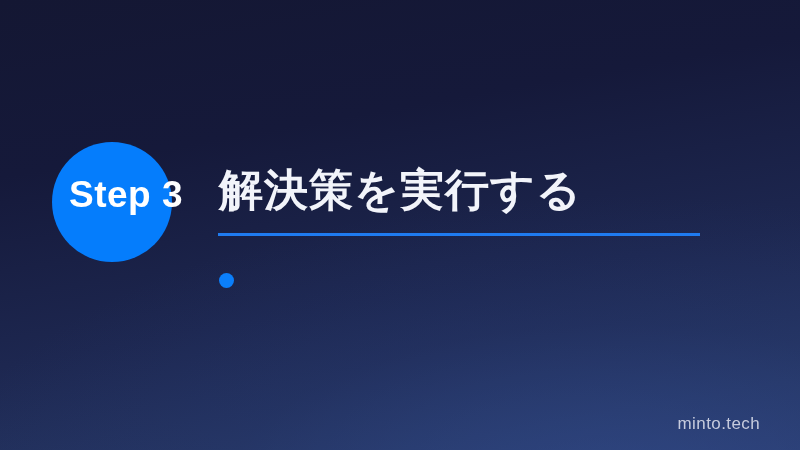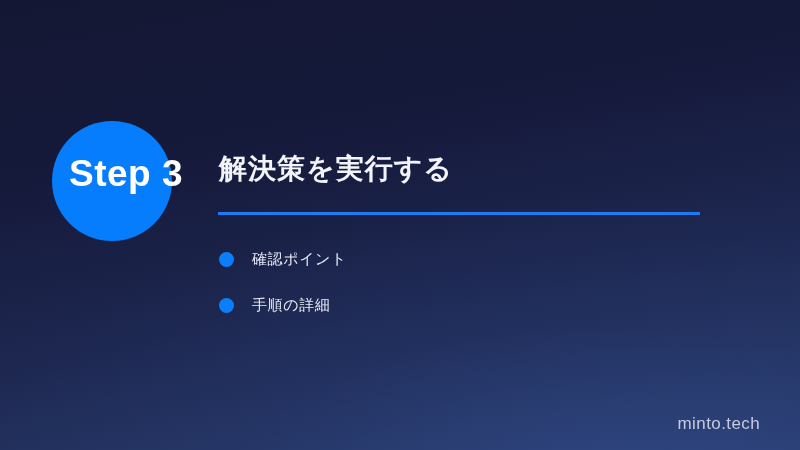--- a/index.html
+++ b/index.html
@@ -29,20 +29,21 @@
     position: absolute;
     inset: 0;
     background: radial-gradient(120% 95% at 78% 112%, rgba(52,80,150,0.55) 0%, rgba(40,60,120,0.22) 42%, rgba(20,26,58,0.0) 72%);
     pointer-events: none;
   }
 
   .content {
     position: absolute;
     inset: 0;
     z-index: 2;
+    margin-top: 21px;
   }
 
   
   .step-circle {
     position: absolute;
     left: 52px;
     top: 121px;
     width: 120px;
     height: 120px;
     border-radius: 50%;
@@ -62,21 +63,21 @@
     line-height: 44px;
     white-space: nowrap;
   }
 
   
   .title {
     position: absolute;
     left: 219px;
     top: 143px;
     color: #f2f4fa;
-    font-size: 28px;
+    font-size: 44px;
     font-weight: bold;
     line-height: 52px;
     letter-spacing: 1px;
     white-space: nowrap;
   }
 
   .divider {
     position: absolute;
     left: 218px;
     top: 212px;
@@ -134,24 +135,19 @@
     <div class="step-circle"></div>
     <div class="step-label">Step 3</div>
 
     <div class="title">解決策を実行する</div>
 
     <div class="divider"></div>
 
     <div class="bullets">
       <div class="bullet-row">
         <span class="bullet-dot"></span>
-        <span class="bullet-text">確認ポイント</span>
-      </div>
-      <div class="bullet-row">
-        <span class="bullet-dot"></span>
-        <span class="bullet-text">手順の詳細</span>
       </div>
     </div>
 
     <div class="footer">minto.tech</div>
 
   </div>
 </div>
 
 </body></html>

